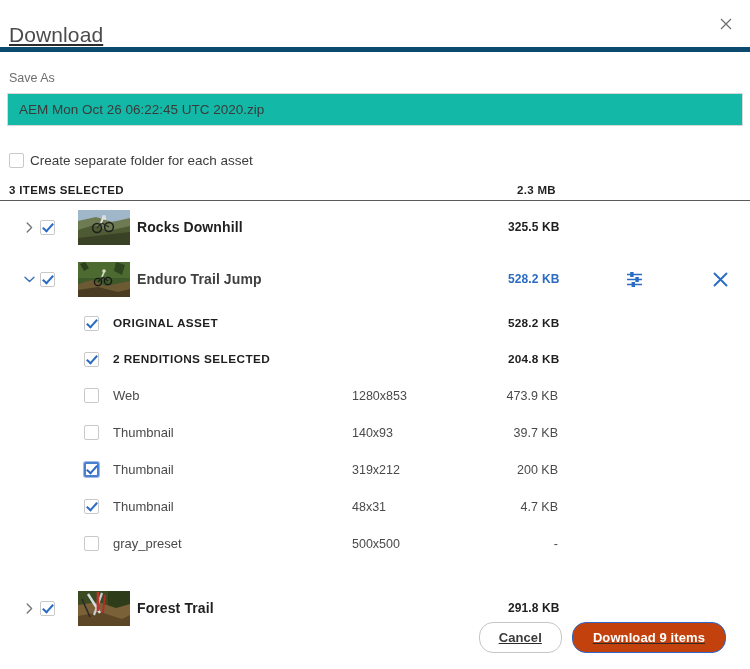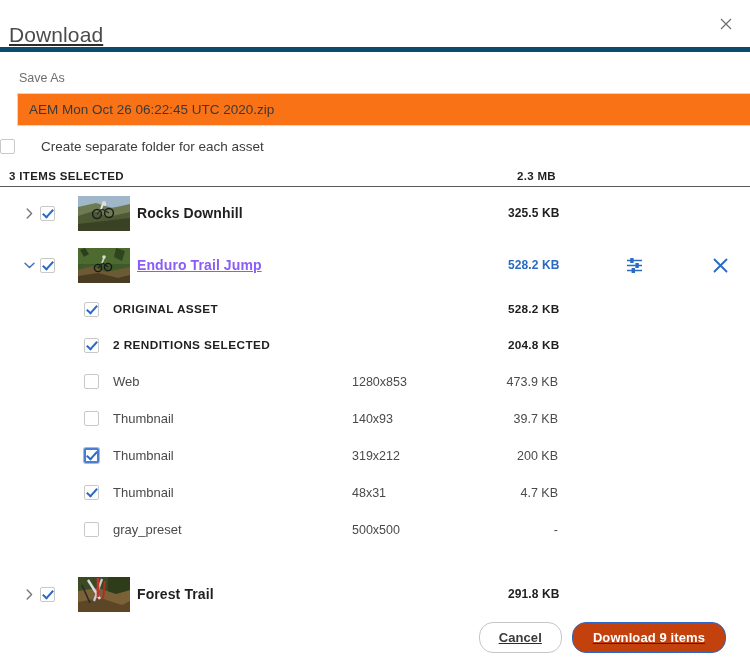--- a/index.html
+++ b/index.html
@@ -41,35 +41,35 @@
     height: 20px;
     display: flex;
     align-items: center;
     justify-content: center;
     color: #707070;
     cursor: pointer;
   }
 
   
   .save-as-section {
-    padding: 0 17px;
+    padding: 0 7px;
   }
   .field-label {
     font-size: 12.5px;
     color: #6e6e6e;
     margin-top: 19px;
     margin-bottom: 8px;
     padding-left: 2px;
   }
   .text-input {
     box-sizing: border-box;
     width: 736px;
     height: 33px;
     border: 1px solid #d8d8d8;
-    background: #f97316;
+    background: #14b8a6;
     font-family: "Liberation Sans", sans-serif;
     font-size: 13.5px;
     color: #3a3a3a;
     padding: 0 11px;
     outline: none;
     border-radius: 1px;
   }
 
   
   .cb {
@@ -100,22 +100,23 @@
     box-shadow: 0 0 0 1px #9dbbe8;
   }
   .cb.focused.checked::after {
     left: 3px;
     top: -1px;
   }
 
   .folder-row {
     display: flex;
     align-items: center;
-    gap: 26px;
-    margin-top: 13px;
+    gap: 6px;
+    margin-top: 27px;
+    padding-left: 9px;
   }
   .folder-row .lbl {
     font-size: 13.5px;
     color: #3c3c3c;
   }
 
   
   .summary-bar {
     margin-top: 16px;
     padding: 0 9px 4px 9px;
@@ -182,23 +183,22 @@
   .asset-name {
     position: absolute;
     left: 137px;
     font-size: 14px;
     font-weight: bold;
     color: #1f1f1f;
     letter-spacing: 0.1px;
     text-align: center;
   }
   .asset-name.link {
-    color: #8b5cf6;
-    cursor: pointer;
-    text-decoration: underline;
+    color: #404040;
+    cursor: pointer;
   }
   .asset-size {
     position: absolute;
     left: 508px;
     font-size: 12px;
     font-weight: bold;
     color: #1f1f1f;
     letter-spacing: 0.1px;
   }
   .asset-size.link {

